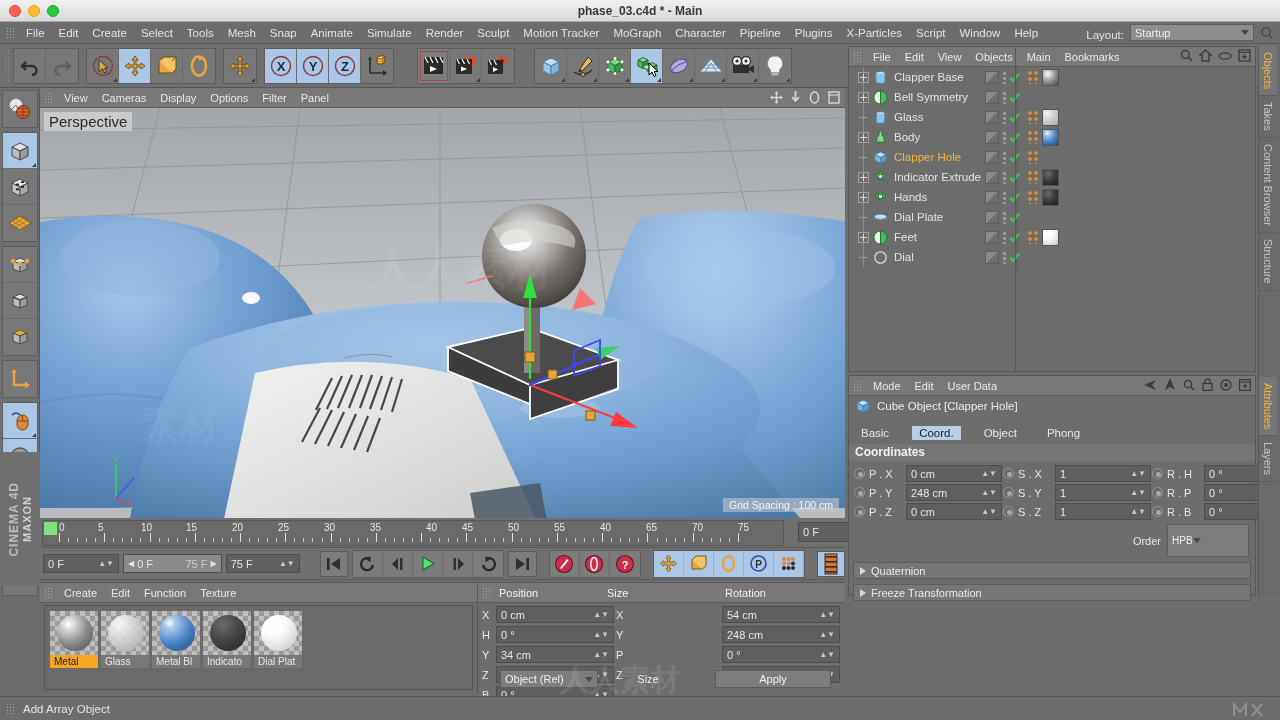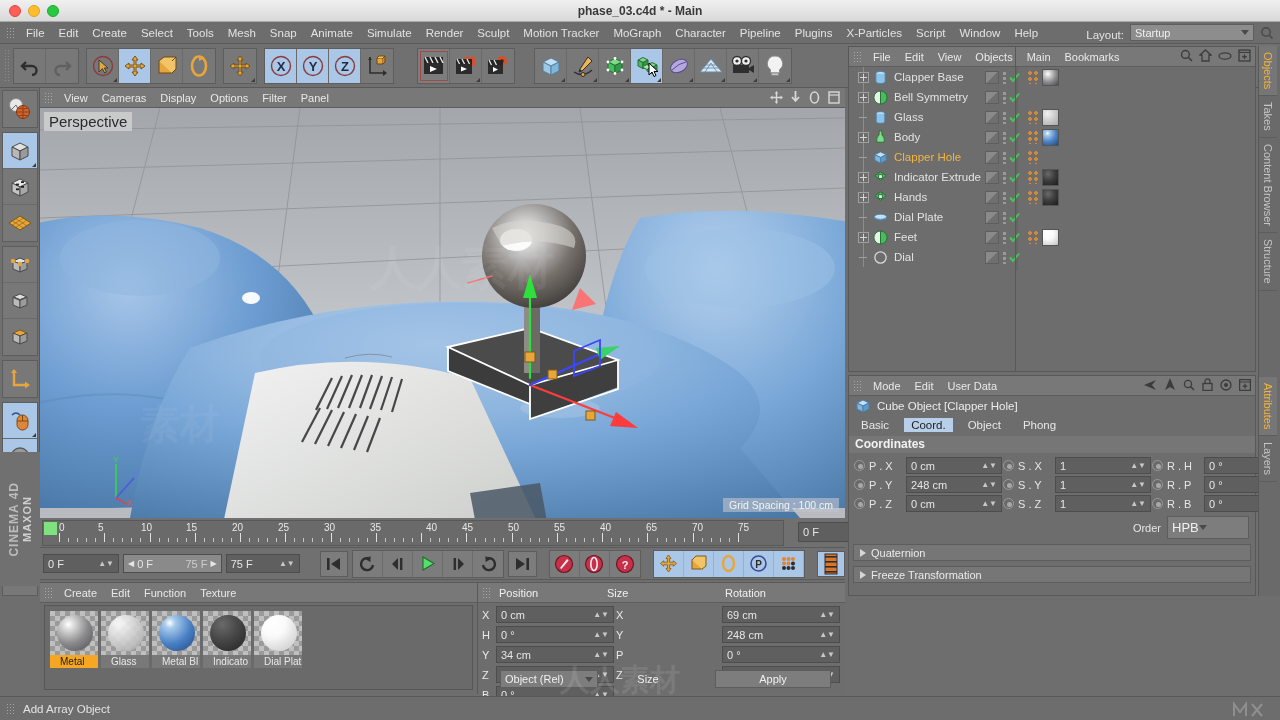--- a/index.html
+++ b/index.html
@@ -149,21 +149,21 @@
   .mat-head .mi { padding:1px 7px; font-size:11px; color:#e8e8e8; }
   .mat-body { position:absolute; left:4px; top:22px; right:4px; bottom:4px; background:#6a6a6a;
     border:1px solid #565656; display:flex; padding:5px; gap:3px; align-items:flex-start; }
   .mat-item { width:48px; }
   .mat-sphere-box { width:48px; height:44px; position:relative; overflow:hidden;
     background-image:
       linear-gradient(45deg,#9a9a9a 25%,transparent 25%,transparent 75%,#9a9a9a 75%),
       linear-gradient(45deg,#9a9a9a 25%,#bfbfbf 25%,#bfbfbf 75%,#9a9a9a 75%);
     background-size:10px 10px; background-position:0 0,5px 5px; }
   .mat-sphere { position:absolute; left:7px; top:4px; width:36px; height:36px; border-radius:50%; }
-  .mat-name { height:13px; font-size:10px; line-height:13px; text-align:left; padding-left:10px;
+  .mat-name { height:13px; font-size:10px; line-height:13px; text-align:left; padding-left:4px;
     background:#787878; color:#e8e8e8; overflow:hidden; white-space:nowrap; }
   .mat-name.selected { background:#f5a623; color:#1f1f1f; }
 
   
   .coordpanel { position:absolute; left:478px; top:582px; width:367px; height:112px;
     background:#6d6d6d; border-top:1px solid #5a5a5a; }
   .coord-head { height:20px; display:flex; align-items:center; padding-left:4px;
     background:#787878; border-bottom:1px solid #5d5d5d; font-size:11px; }
   .coord-col-lbl { color:#f0f0f0; font-size:11px; }
   .coord-grid { position:absolute; left:4px; top:23px; display:grid;
@@ -199,39 +199,39 @@
 
   
   .attrpanel { position:absolute; left:848px; top:375px; width:408px; height:221px;
     background:#6d6d6d; border:1px solid #585858; }
   .attr-head { height:20px; background:#787878; display:flex; align-items:center;
     padding-left:4px; border-bottom:1px solid #5d5d5d; position:relative; }
   .attr-head .mi { padding:1px 7px; font-size:11px; color:#e8e8e8; }
   .attr-head-icons { position:absolute; right:4px; top:2px; display:flex; gap:7px; align-items:center; }
   .attr-title { height:20px; display:flex; align-items:center; padding-left:6px; gap:6px;
     font-size:11.5px; color:#ececec; }
-  .attr-tabs { display:flex; gap:8px; padding-left:5px; margin-top:2px; }
+  .attr-tabs { display:flex; gap:16px; padding-left:5px; margin-top:10px; }
   .attr-tab { padding:1px 7px; font-size:11.5px; color:#e6e6e6; background:#6d6d6d; }
   .attr-tab.active { background:#b7cfe9; color:#1d1d1d; }
   .attr-section { margin-top:4px; padding-left:6px; font-size:12px; font-weight:bold; color:#f2f2f2;
     background:#767676; height:17px; line-height:17px; }
   .attr-grid { display:grid; grid-template-columns:14px 36px 96px 14px 36px 96px 14px 36px 96px;
     gap:2px 1px; align-items:center; padding:4px 0 0 5px; }
   .radio { width:11px;height:11px;border-radius:50%;border:1px solid #9a9a9a; background:#6a6a6a;
     position:relative; }
   .radio:after{ content:''; position:absolute; left:3px; top:3px; width:5px;height:5px;border-radius:50%;
     background:#a8a8a8; }
   .ag-lbl { font-size:11px; color:#e6e6e6; }
   .ag-field { height:17px; background:#5f5f5f; border:1px solid #4d4d4d; color:#e6e6e6;
     display:flex; align-items:center; padding:0 4px; font-size:11px; }
   .order-row { display:flex; justify-content:flex-end; align-items:center; gap:6px;
     padding-right:6px; margin-top:4px; }
-  .order-sel { width:82px; height:23px; background:#7d7d7d; border:1px solid #5d5d5d;
+  .order-sel { width:82px; height:33px; background:#7d7d7d; border:1px solid #5d5d5d;
     display:flex; align-items:center; justify-content:flex-start; padding:0 4px;
-    font-size:13px; color:#f0f0f0; }
+    font-size:10px; color:#f0f0f0; }
   .attr-fold { margin:5px 4px 0 4px; height:17px; background:#767676; border:1px solid #5d5d5d;
     display:flex; align-items:center; padding-left:6px; gap:5px; font-size:11px; color:#eaeaea; }
   .tri-r { width:0;height:0;border-top:4px solid transparent;border-bottom:4px solid transparent;
     border-left:6px solid #d6d6d6; }
 
   
   .vtabs { position:absolute; left:1258px; top:46px; width:22px; height:550px; background:#6a6a6a;
     border-left:1px solid #585858; }
   .vtab { writing-mode:vertical-rl; text-orientation:mixed; font-size:11px; color:#c6c6c6;
     padding:6px 3px; border-bottom:1px solid #5d5d5d; white-space:nowrap; }
@@ -1096,21 +1096,21 @@
       <span class="coord-col-lbl">Rotation</span>
     </div>
     <div class="coord-grid">
       <span class="cg-lbl">X</span>
       <div class="cg-field" style="grid-column:span 2;">
         <span>0 cm</span>
         <span class="spin">▲▼</span>
         </div>
       <span class="cg-lbl">X</span>
       <div class="cg-field" style="grid-column:span 2;">
-        <span>69 cm</span>
+        <span>54 cm</span>
         <span class="spin">▲▼</span>
         </div>
       <span class="cg-lbl">H</span>
       <div class="cg-field" style="grid-column:span 2;">
         <span>0 °</span>
         <span class="spin">▲▼</span>
         </div>
 
       <span class="cg-lbl">Y</span>
       <div class="cg-field" style="grid-column:span 2;">

